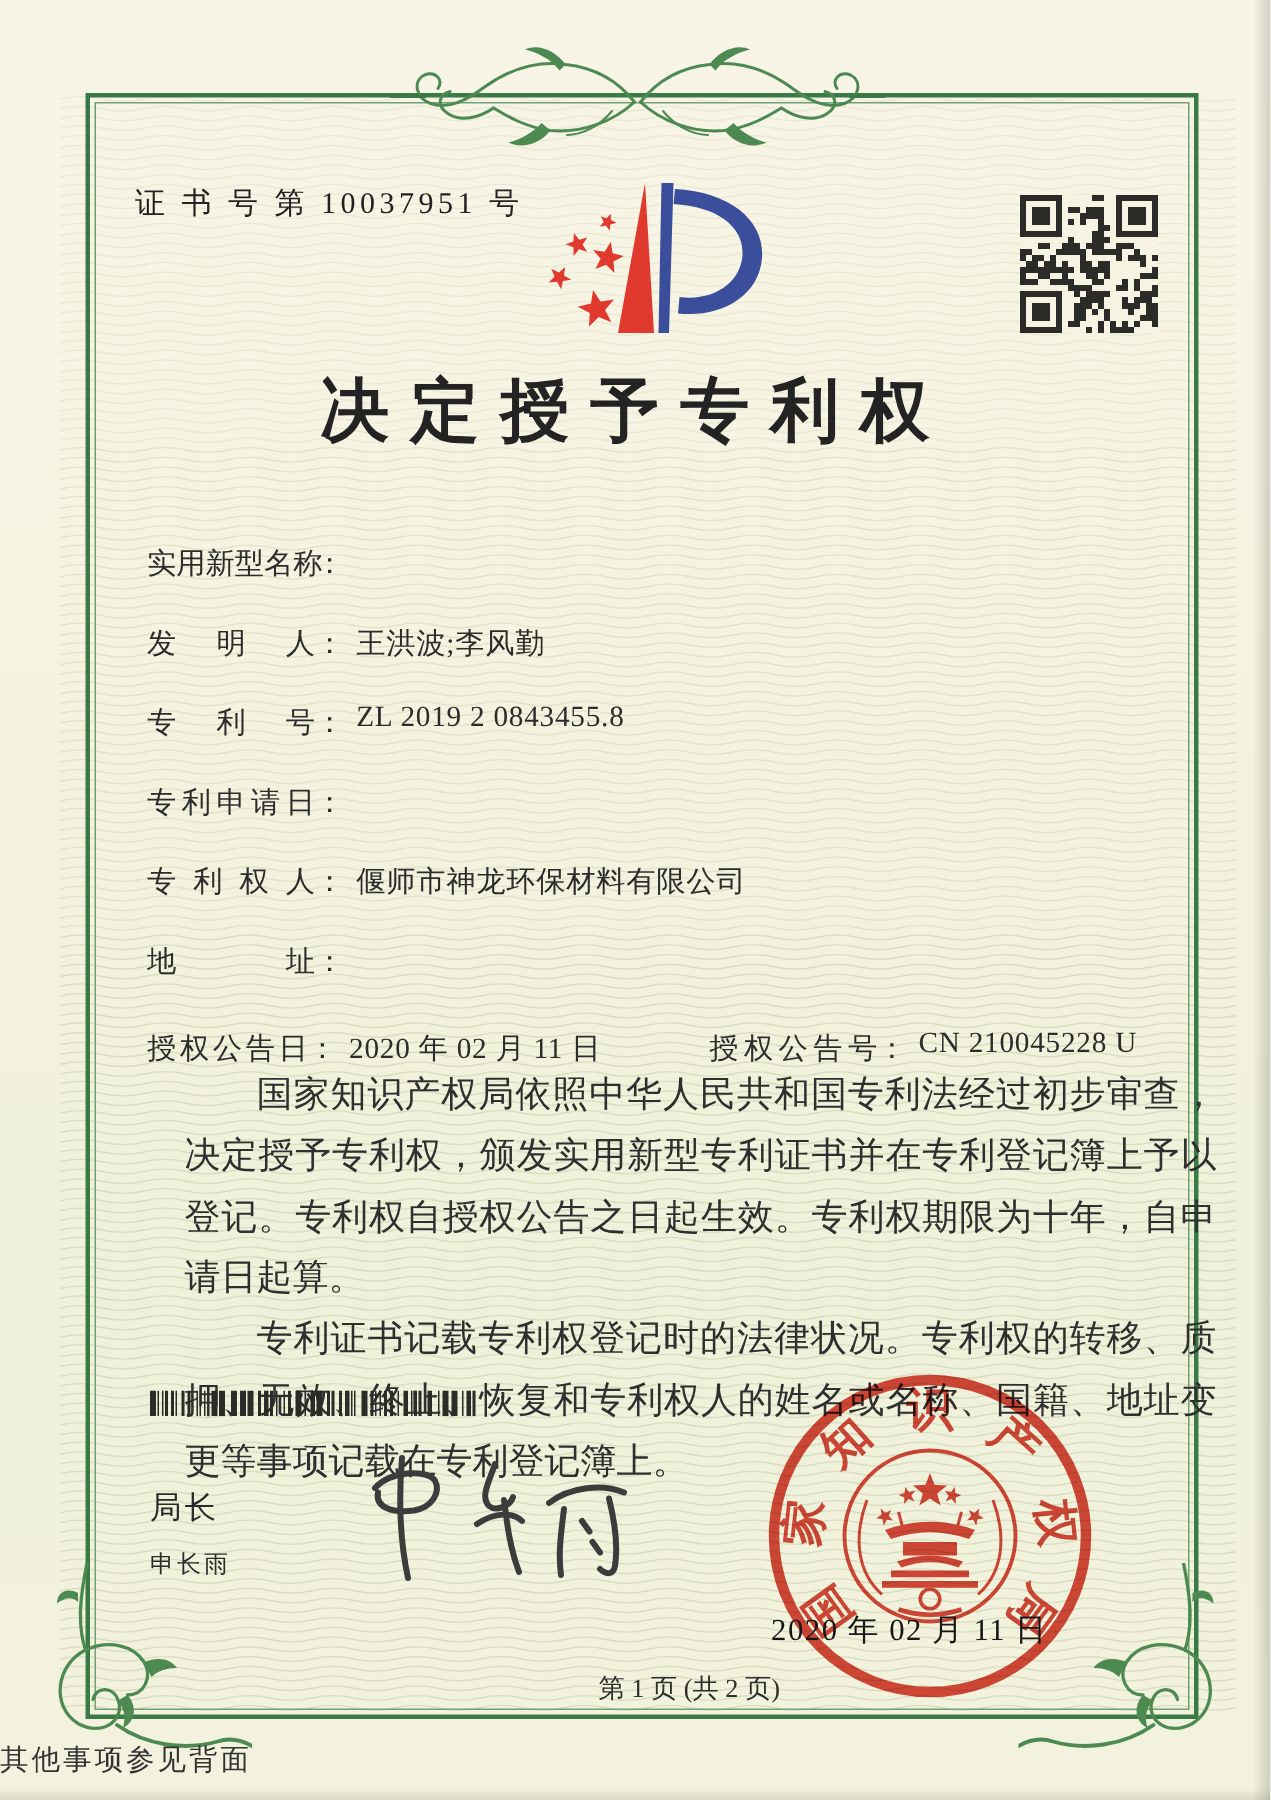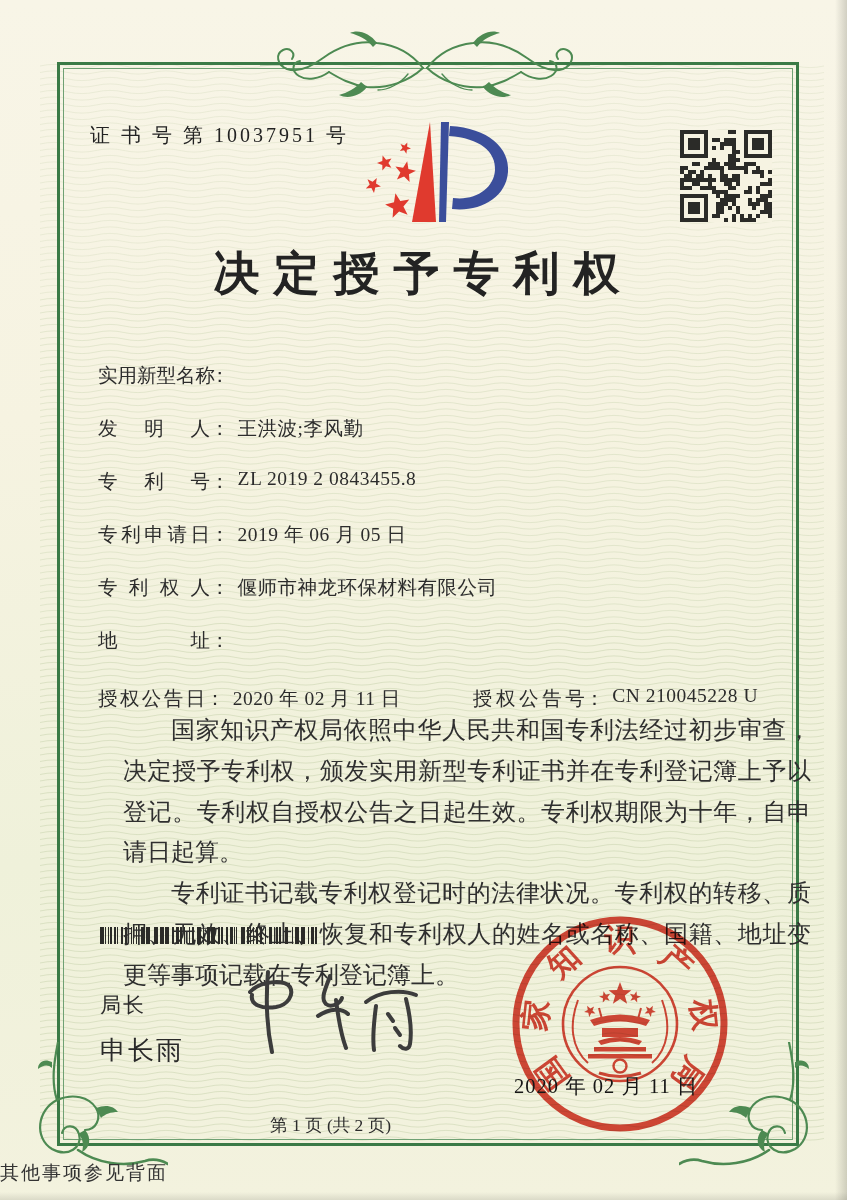--- a/index.html
+++ b/index.html
@@ -31,27 +31,27 @@
   .fcolon{display:inline-block;margin-right:8px;}
   .fvalue{letter-spacing:.5px;}
   .frow-double{margin-top:5px;}
   .fgroup2{margin-left:72px;display:flex;}
   .paras{position:absolute;left:103px;top:710px;width:688px;z-index:5;
     font-size:24px;line-height:1.7;text-align:justify;color:#2f2f2f;margin-left:20px;}
   .paras p{margin:0;text-indent:2em;}
   .barcode{position:absolute;left:100px;top:927px;z-index:5;}
   .officer-title{position:absolute;left:100px;top:991px;font-size:21px;letter-spacing:2px;z-index:5;
     font-family:"Liberation Sans","DejaVu Sans",sans-serif;color:#2a2a2a;}
-  .officer-name{position:absolute;left:100px;top:1033px;font-size:26px;letter-spacing:2px;z-index:5;
+  .officer-name{position:absolute;left:100px;top:1033px;font-size:16px;letter-spacing:2px;z-index:5;
     font-family:"Liberation Sans","DejaVu Sans",sans-serif;color:#2a2a2a;}
   .signature{position:absolute;left:238px;top:968px;z-index:5;}
   .seal{position:absolute;left:498px;top:902px;z-index:6;mix-blend-mode:multiply;opacity:.92;}
   .issue-date{position:absolute;left:514px;top:1072px;font-size:20.5px;letter-spacing:1px;
     color:#161616;z-index:7;white-space:nowrap;}
-  .page-info{position:absolute;left:270px;top:1113px;width:250px;text-align:left;
+  .page-info{position:absolute;left:270px;top:1113px;width:250px;text-align:right;
     font-size:17.5px;color:#2d2d2d;z-index:5;}
   .back-note{position:absolute;left:0;top:1160px;width:100%;
     font-size:19px;letter-spacing:2px;color:#333;z-index:5;}
 </style>
 </head>
 <body>
 
 <svg id="waves" width="847" height="1200">
     <path d="M 40 66 q 14 -3.2 28 0 t 28 0 q 14 -3.2 28 0 t 28 0 q 14 -3.2 28 0 t 28 0 q 14 -3.2 28 0 t 28 0 q 14 -3.2 28 0 t 28 0 q 14 -3.2 28 0 t 28 0 q 14 -3.2 28 0 t 28 0 q 14 -3.2 28 0 t 28 0 q 14 -3.2 28 0 t 28 0 q 14 -3.2 28 0 t 28 0 q 14 -3.2 28 0 t 28 0 q 14 -3.2 28 0 t 28 0 q 14 -3.2 28 0 t 28 0 q 14 -3.2 28 0 t 28 0" fill="none" stroke="#c7d2ae" stroke-width="0.9" opacity="0.32"></path>
     <path d="M 40 72.5 q 14 -3.2 28 0 t 28 0 q 14 -3.2 28 0 t 28 0 q 14 -3.2 28 0 t 28 0 q 14 -3.2 28 0 t 28 0 q 14 -3.2 28 0 t 28 0 q 14 -3.2 28 0 t 28 0 q 14 -3.2 28 0 t 28 0 q 14 -3.2 28 0 t 28 0 q 14 -3.2 28 0 t 28 0 q 14 -3.2 28 0 t 28 0 q 14 -3.2 28 0 t 28 0 q 14 -3.2 28 0 t 28 0 q 14 -3.2 28 0 t 28 0 q 14 -3.2 28 0 t 28 0" fill="none" stroke="#c7d2ae" stroke-width="0.9" opacity="0.32"></path>
@@ -465,21 +465,20 @@
     <span class="fvalue">王洪波;李风勤</span>
   </div>
   <div class="frow">
     <span class="flabel">专利号</span>
       <span class="fcolon">：</span>
     <span class="fvalue">ZL 2019 2 0843455.8</span>
   </div>
   <div class="frow">
     <span class="flabel">专利申请日</span>
       <span class="fcolon">：</span>
-    <span class="fvalue">2019 年 06 月 05 日</span>
   </div>
   <div class="frow">
     <span class="flabel">专利权人</span>
       <span class="fcolon">：</span>
     <span class="fvalue">偃师市神龙环保材料有限公司</span>
   </div>
   <div class="frow">
     <span class="flabel">地址</span>
       <span class="fcolon">：</span>
   </div>

